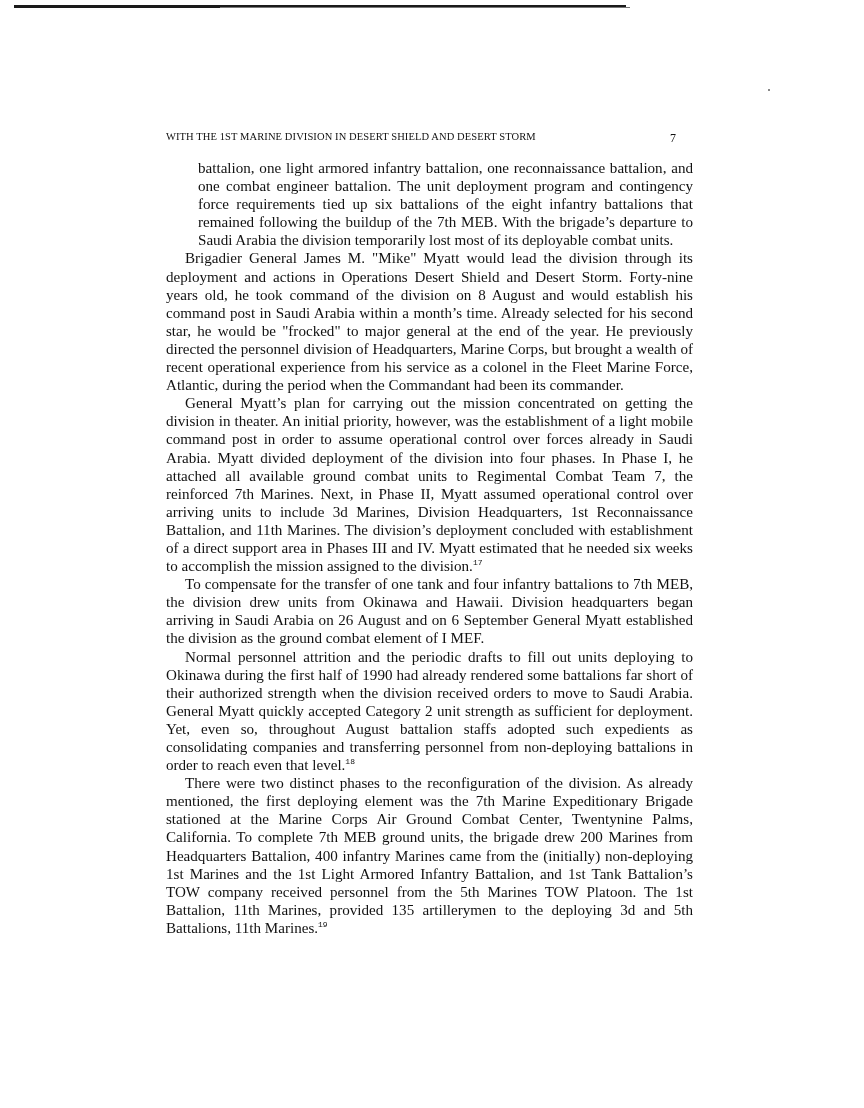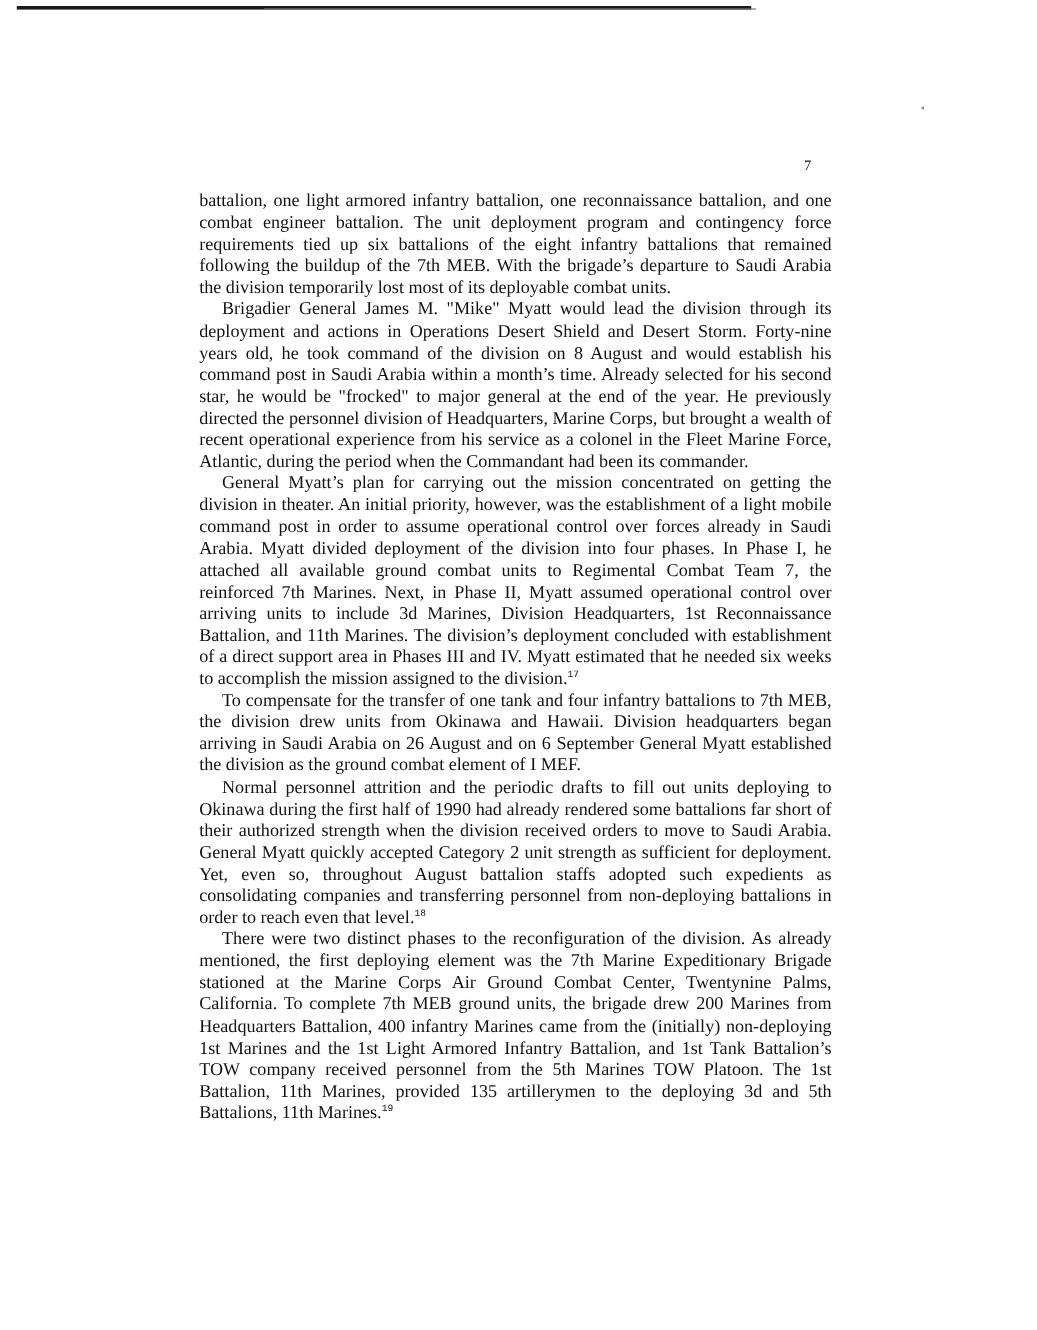--- a/index.html
+++ b/index.html
@@ -8,31 +8,32 @@
     .top-rule { position: absolute; left: 14px; top: 5px; width: 612px; height: 3px; background: #1a1a1a; }
     .top-rule-thin { position: absolute; left: 220px; top: 7px; width: 410px; height: 1px; background: #777; }
     .speck { position: absolute; left: 768px; top: 89px; width: 2px; height: 2px; background: #888; }
     .running-head { position: absolute; left: 166px; top: 131px; width: 527px; height: 16px;
                     font-size: 10.5px; letter-spacing: 0.1px; }
     .running-head .title { position: absolute; left: 0; top: 0; white-space: nowrap; }
     .running-head .folio { position: absolute; left: 504px; top: 0; font-size: 12px; }
     .body-text { position: absolute; left: 166px; top: 159px; width: 527px;
                  font-size: 15.1px; line-height: 18.1px; text-align: justify; }
     .body-text p { margin: 0; text-indent: 19px; }
-    .body-text p.first { text-indent: 0; }
+    .body-text p.first { text-indent: 0; margin-left: 32px; }
     sup { font-size: 8px; line-height: 0; vertical-align: 6px; font-family: Liberation Mono, monospace; }
   </style>
 </head>
 <body>
 
 <div class="top-rule"></div>
 <div class="top-rule-thin"></div>
 <div class="speck"></div>
 
 <div class="running-head">
+  <span class="title">WITH THE 1ST MARINE DIVISION IN DESERT SHIELD AND DESERT STORM</span>
   <span class="folio">7</span>
 </div>
 
 <div class="body-text">
   <p class="first"><span>battalion, one light armored infantry battalion, one reconnaissance battalion, and one combat engineer battalion. The unit deployment program and contingency force requirements tied up six battalions of the eight infantry battalions that remained following the buildup of the 7th MEB. With the brigade’s departure to Saudi Arabia the division temporarily lost most of its deployable combat units.</span></p>
   <p><span>Brigadier General James M. "Mike" Myatt would lead the division through its deployment and actions in Operations Desert Shield and Desert Storm. Forty-nine years old, he took command of the division on 8 August and would establish his command post in Saudi Arabia within a month’s time. Already selected for his second star, he would be "frocked" to major general at the end of the year. He previously directed the personnel division of Headquarters, Marine Corps, but brought a wealth of recent operational experience from his service as a colonel in the Fleet Marine Force, Atlantic, during the period when the Commandant had been its commander.</span></p>
   <p><span>General Myatt’s plan for carrying out the mission concentrated on getting the division in theater. An initial priority, however, was the establishment of a light mobile command post in order to assume operational control over forces already in Saudi Arabia. Myatt divided deployment of the division into four phases. In Phase I, he attached all available ground combat units to Regimental Combat Team 7, the reinforced 7th Marines. Next, in Phase II, Myatt assumed operational control over arriving units to include 3d Marines, Division Headquarters, 1st Reconnaissance Battalion, and 11th Marines. The division’s deployment concluded with establishment of a direct support area in Phases III and IV. Myatt estimated that he needed six weeks to accomplish the mission assigned to the division.</span><sup>17</sup></p>
   <p><span>To compensate for the transfer of one tank and four infantry battalions to 7th MEB, the division drew units from Okinawa and Hawaii. Division headquarters began arriving in Saudi Arabia on 26 August and on 6 September General Myatt established the division as the ground combat element of I MEF.</span></p>
   <p><span>Normal personnel attrition and the periodic drafts to fill out units deploying to Okinawa during the first half of 1990 had already rendered some battalions far short of their authorized strength when the division received orders to move to Saudi Arabia. General Myatt quickly accepted Category 2 unit strength as sufficient for deployment. Yet, even so, throughout August battalion staffs adopted such expedients as consolidating companies and transferring personnel from non-deploying battalions in order to reach even that level.</span><sup>18</sup></p>
   <p><span>There were two distinct phases to the reconfiguration of the division.  As already mentioned, the first deploying element was the 7th Marine Expeditionary Brigade stationed at the Marine Corps Air Ground Combat Center, Twentynine Palms, California. To complete 7th MEB ground units, the brigade drew 200 Marines from Headquarters Battalion, 400 infantry Marines came from the (initially) non-deploying 1st Marines and the 1st Light Armored Infantry Battalion, and 1st Tank Battalion’s TOW company received personnel from the 5th Marines TOW Platoon. The 1st Battalion, 11th Marines, provided 135 artillerymen to the deploying 3d and 5th Battalions, 11th Marines.</span><sup>19</sup></p>

